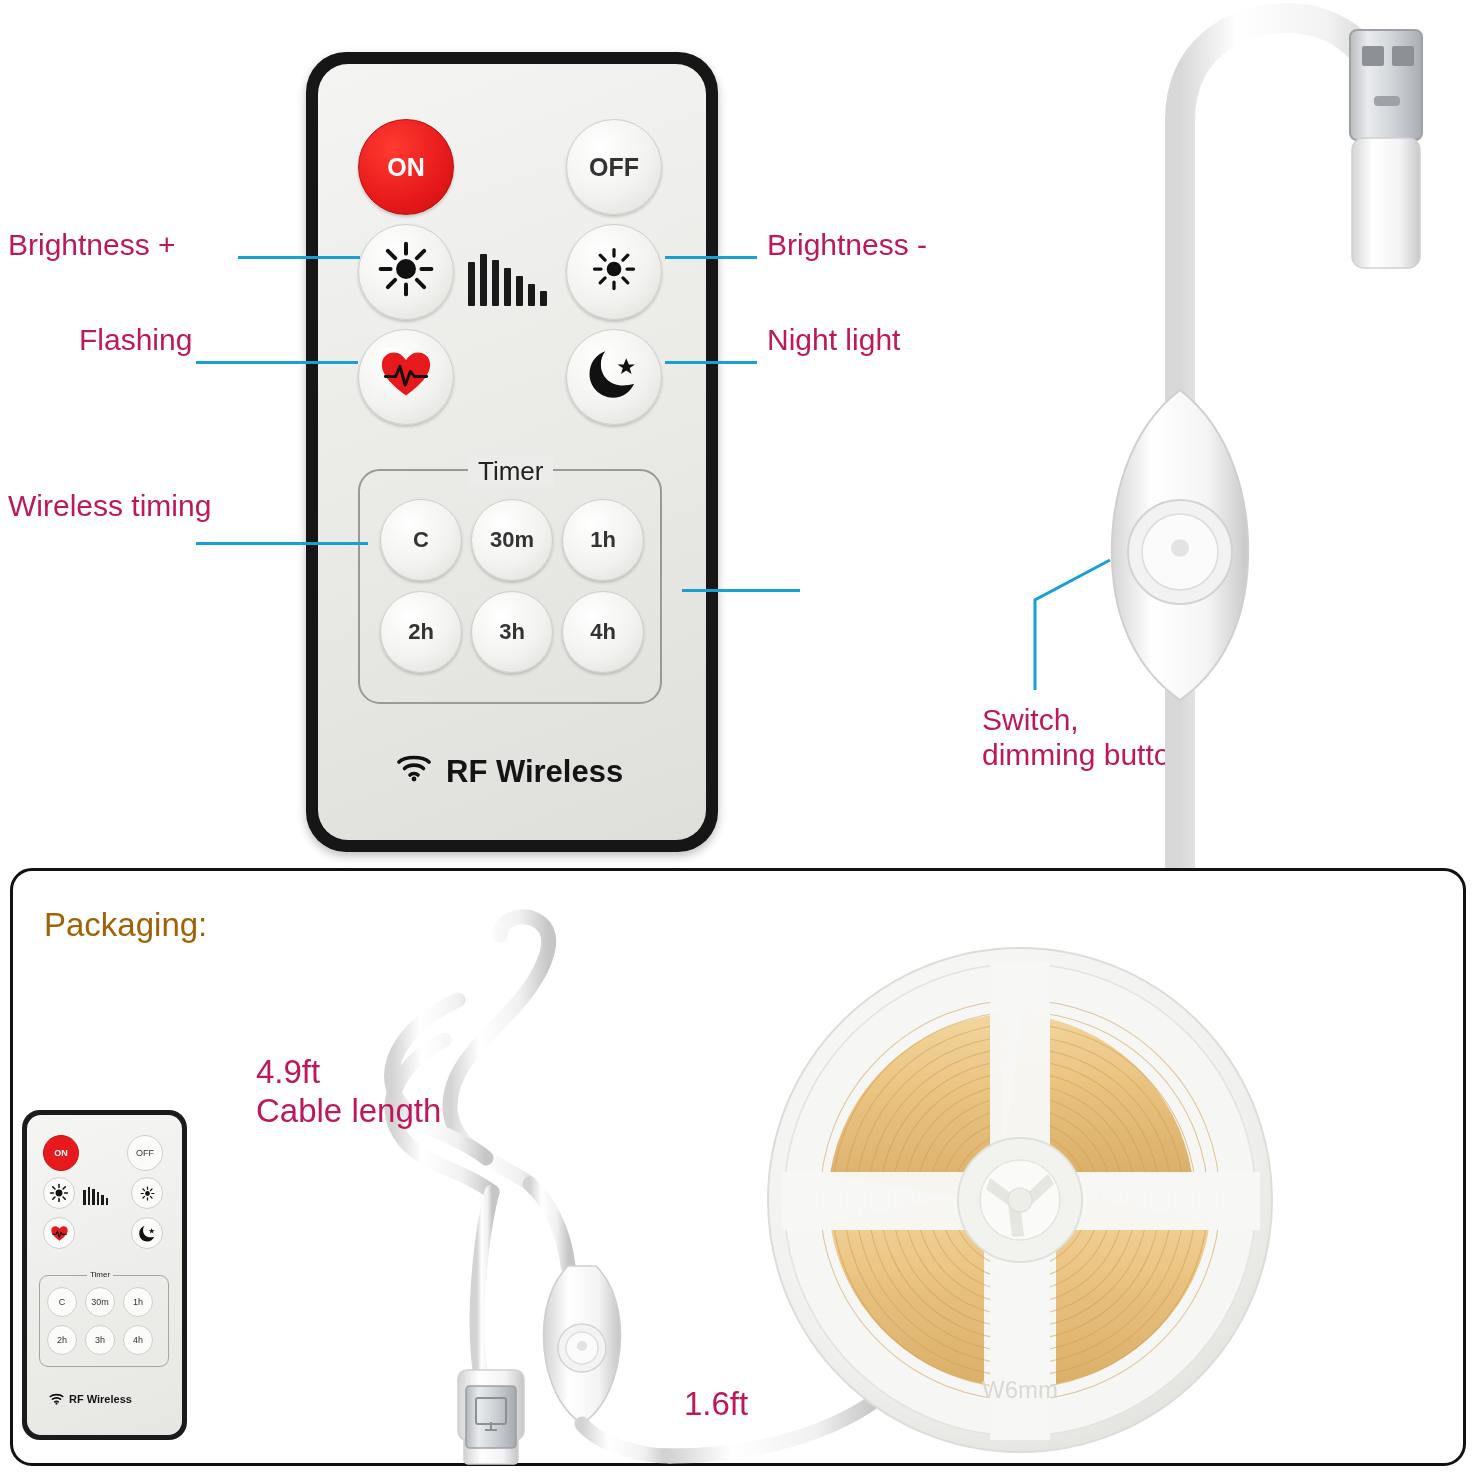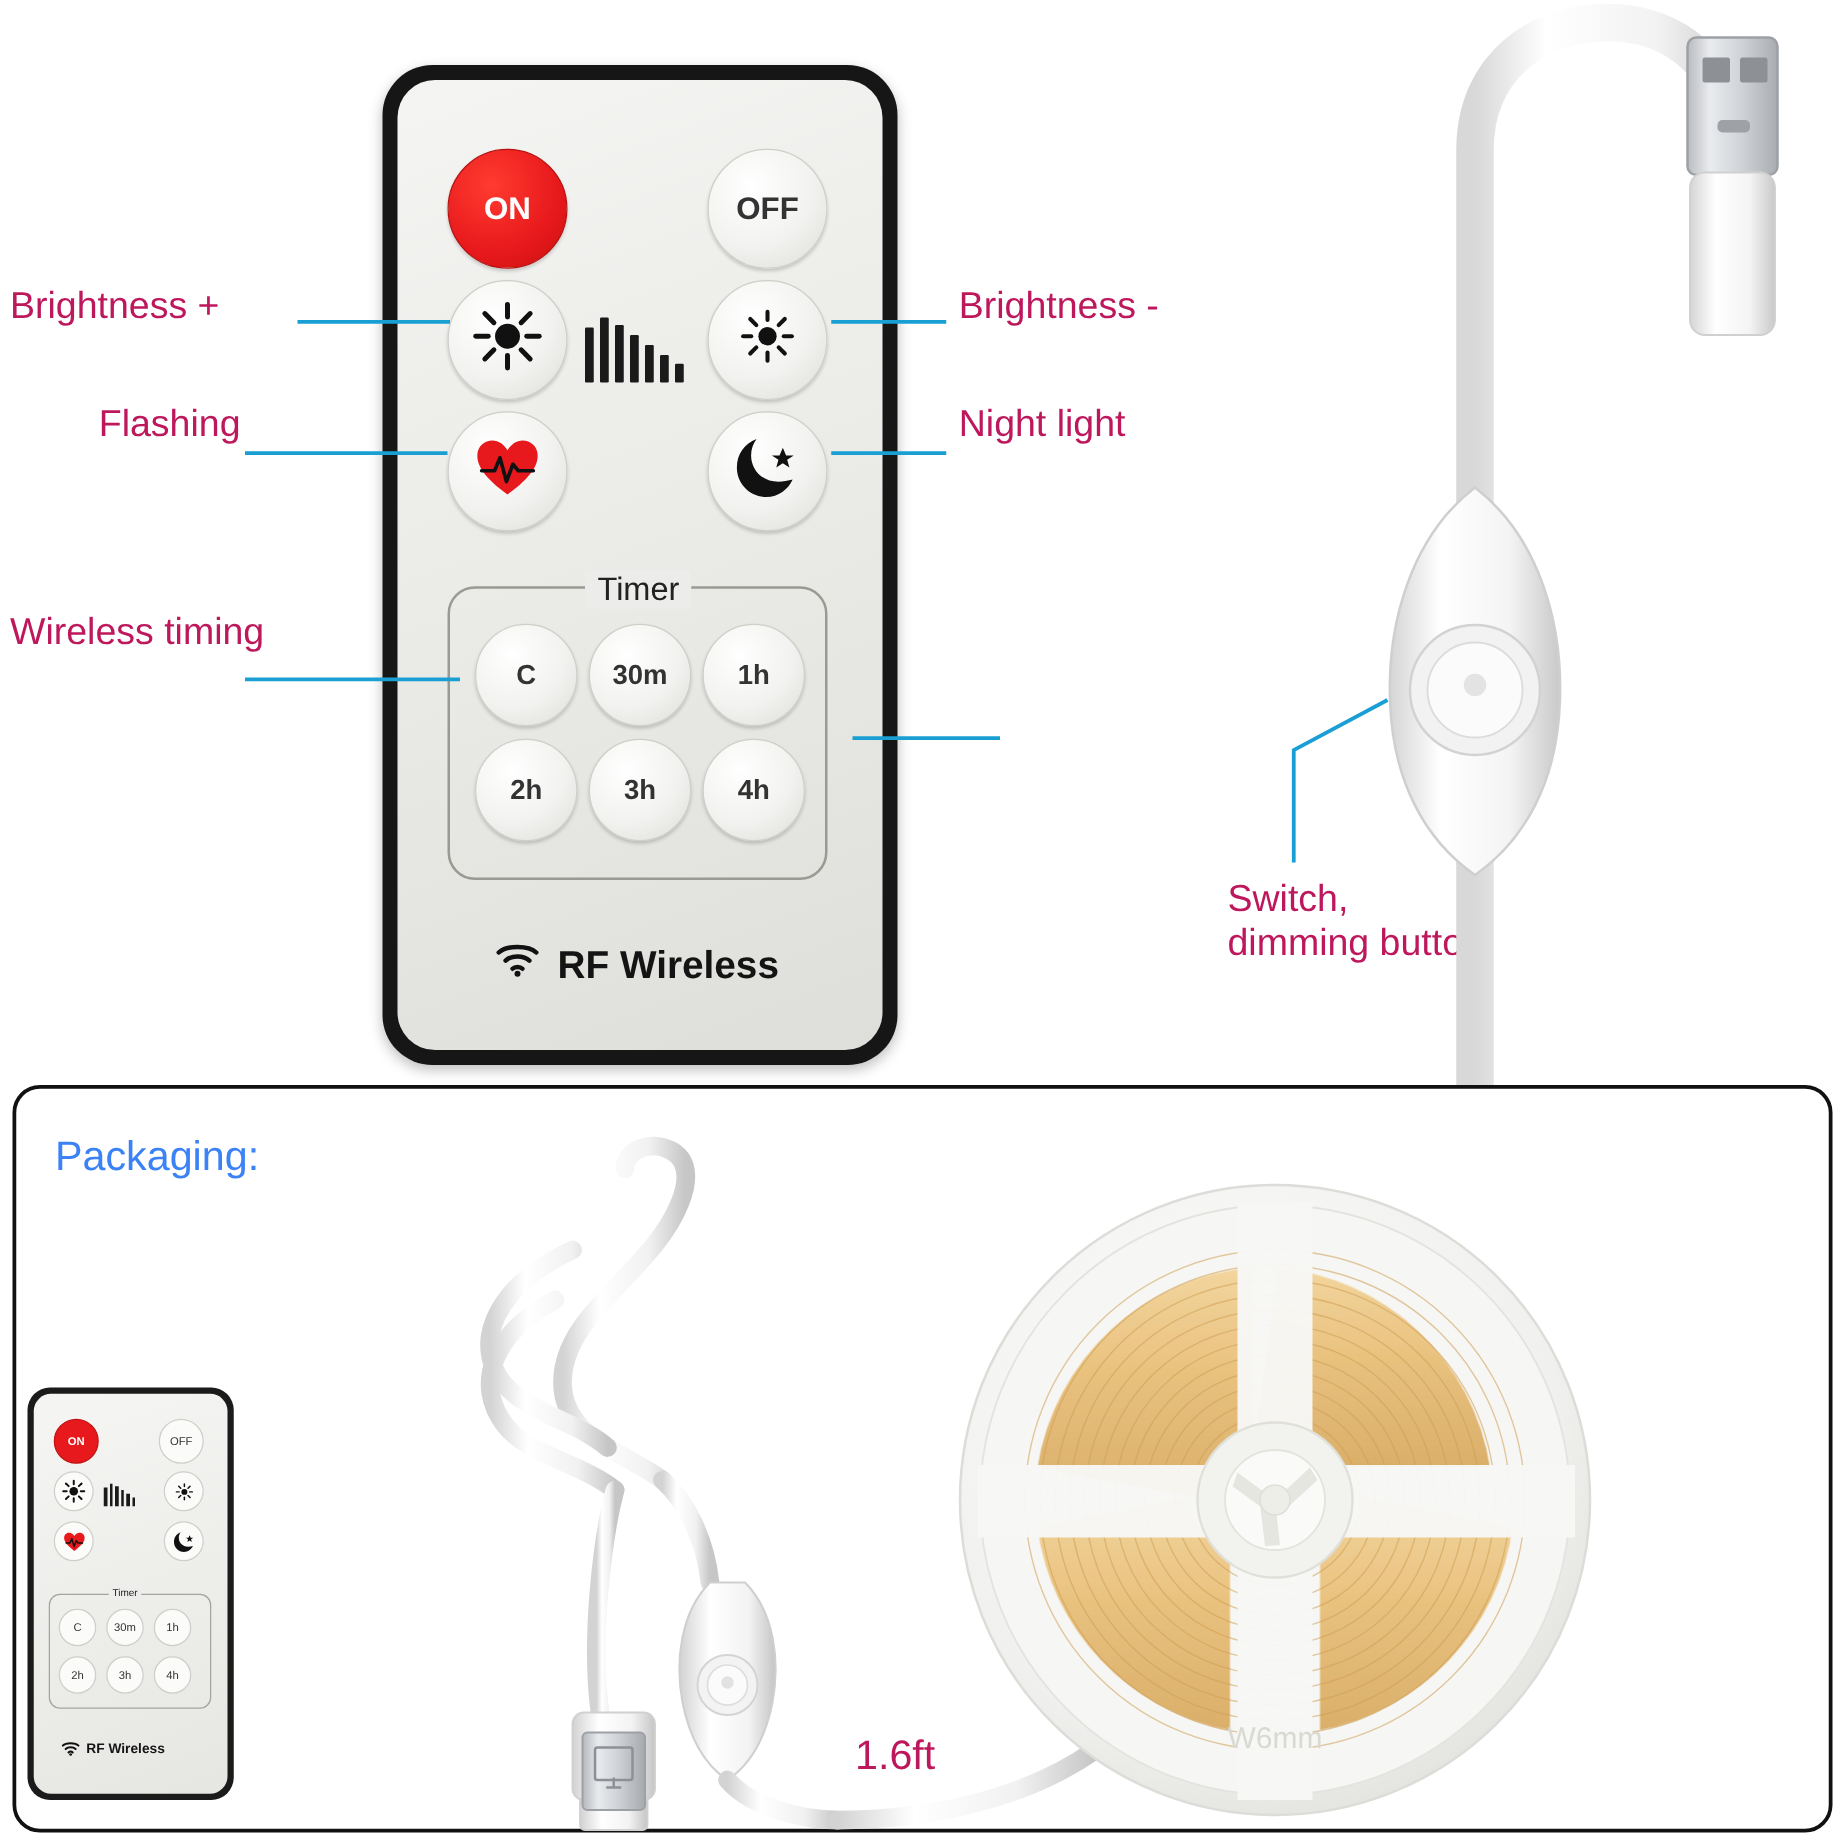--- a/index.html
+++ b/index.html
@@ -131,21 +131,21 @@
     border: 3px solid #111;
     border-radius: 22px;
     box-sizing: border-box;
     background: #fff;
   }
   .pack-title {
     position: absolute;
     left: 44px;
     top: 906px;
     font-size: 33px;
-    color: #3b82f6;
+    color: #a16207;
   }
 
   
   .mini-remote {
     position: absolute;
     left: 22px;
     top: 1110px;
     width: 165px;
     height: 330px;
     border-radius: 18px;
@@ -556,15 +556,17 @@
         <path d="M820 300 l28 -26 6 10 -24 22 Z"></path>
         <path d="M820 300 l-30 -22 -4 11 26 19 Z"></path>
         <path d="M820 300 l4 36 -12 1 -4 -34 Z"></path>
       </g>
       <circle cx="820" cy="300" r="12" fill="#eeeee9" stroke="#dedfd9" stroke-width="1.2"></circle>
 
       <text x="820" y="498" text-anchor="middle" font-family="Liberation Sans, sans-serif" font-size="24" fill="#d9d9d4">W6mm</text>
     </g>
   </svg>
 
+  <div class="label" style="left:256px; top:1053px; font-size:33px;">4.9ft
+Cable length</div>
   <div class="label" style="left:684px; top:1385px; font-size:33px;">1.6ft</div>
 
 </div>
 
 </body></html>

